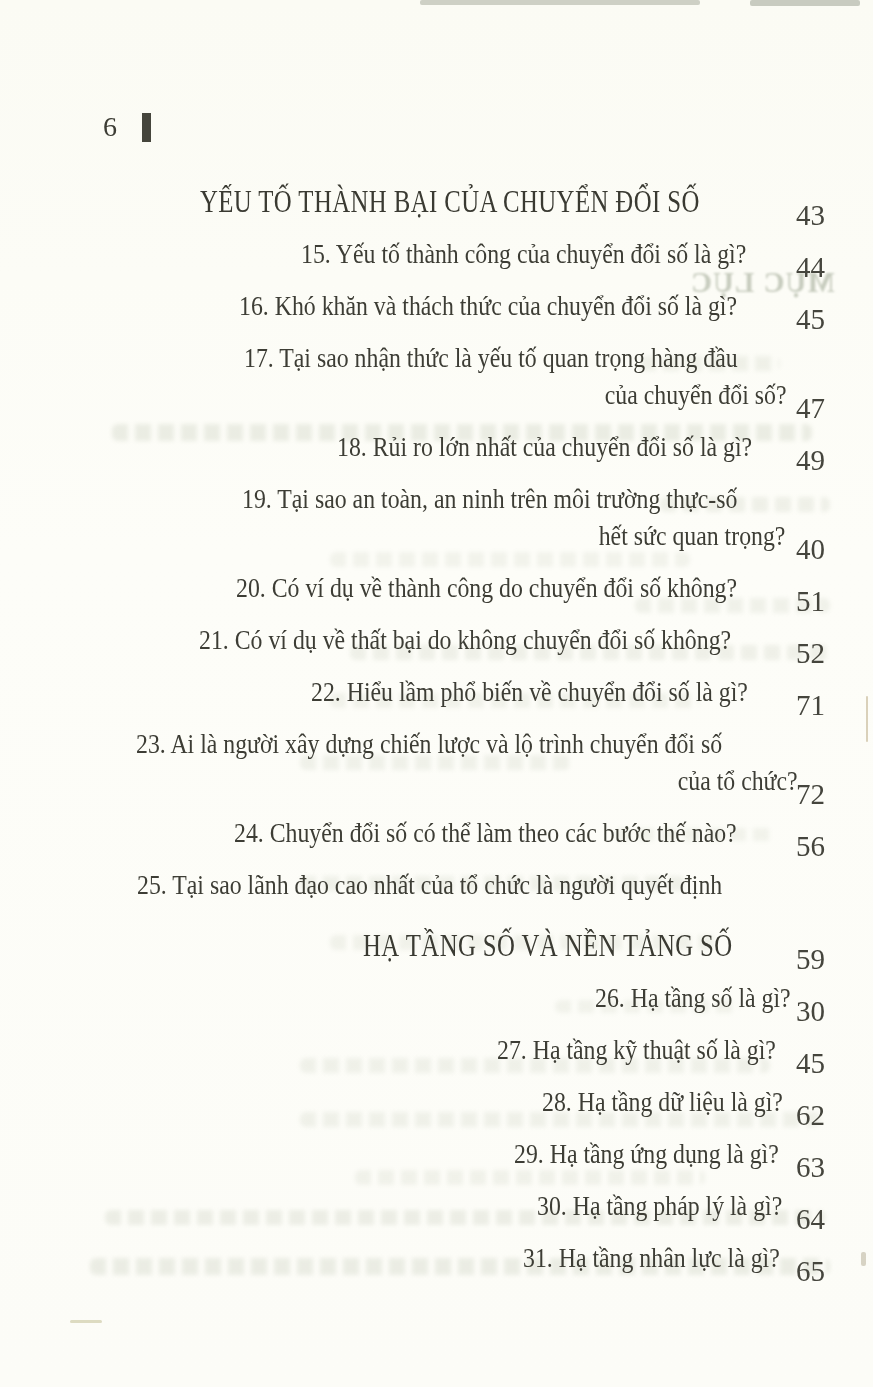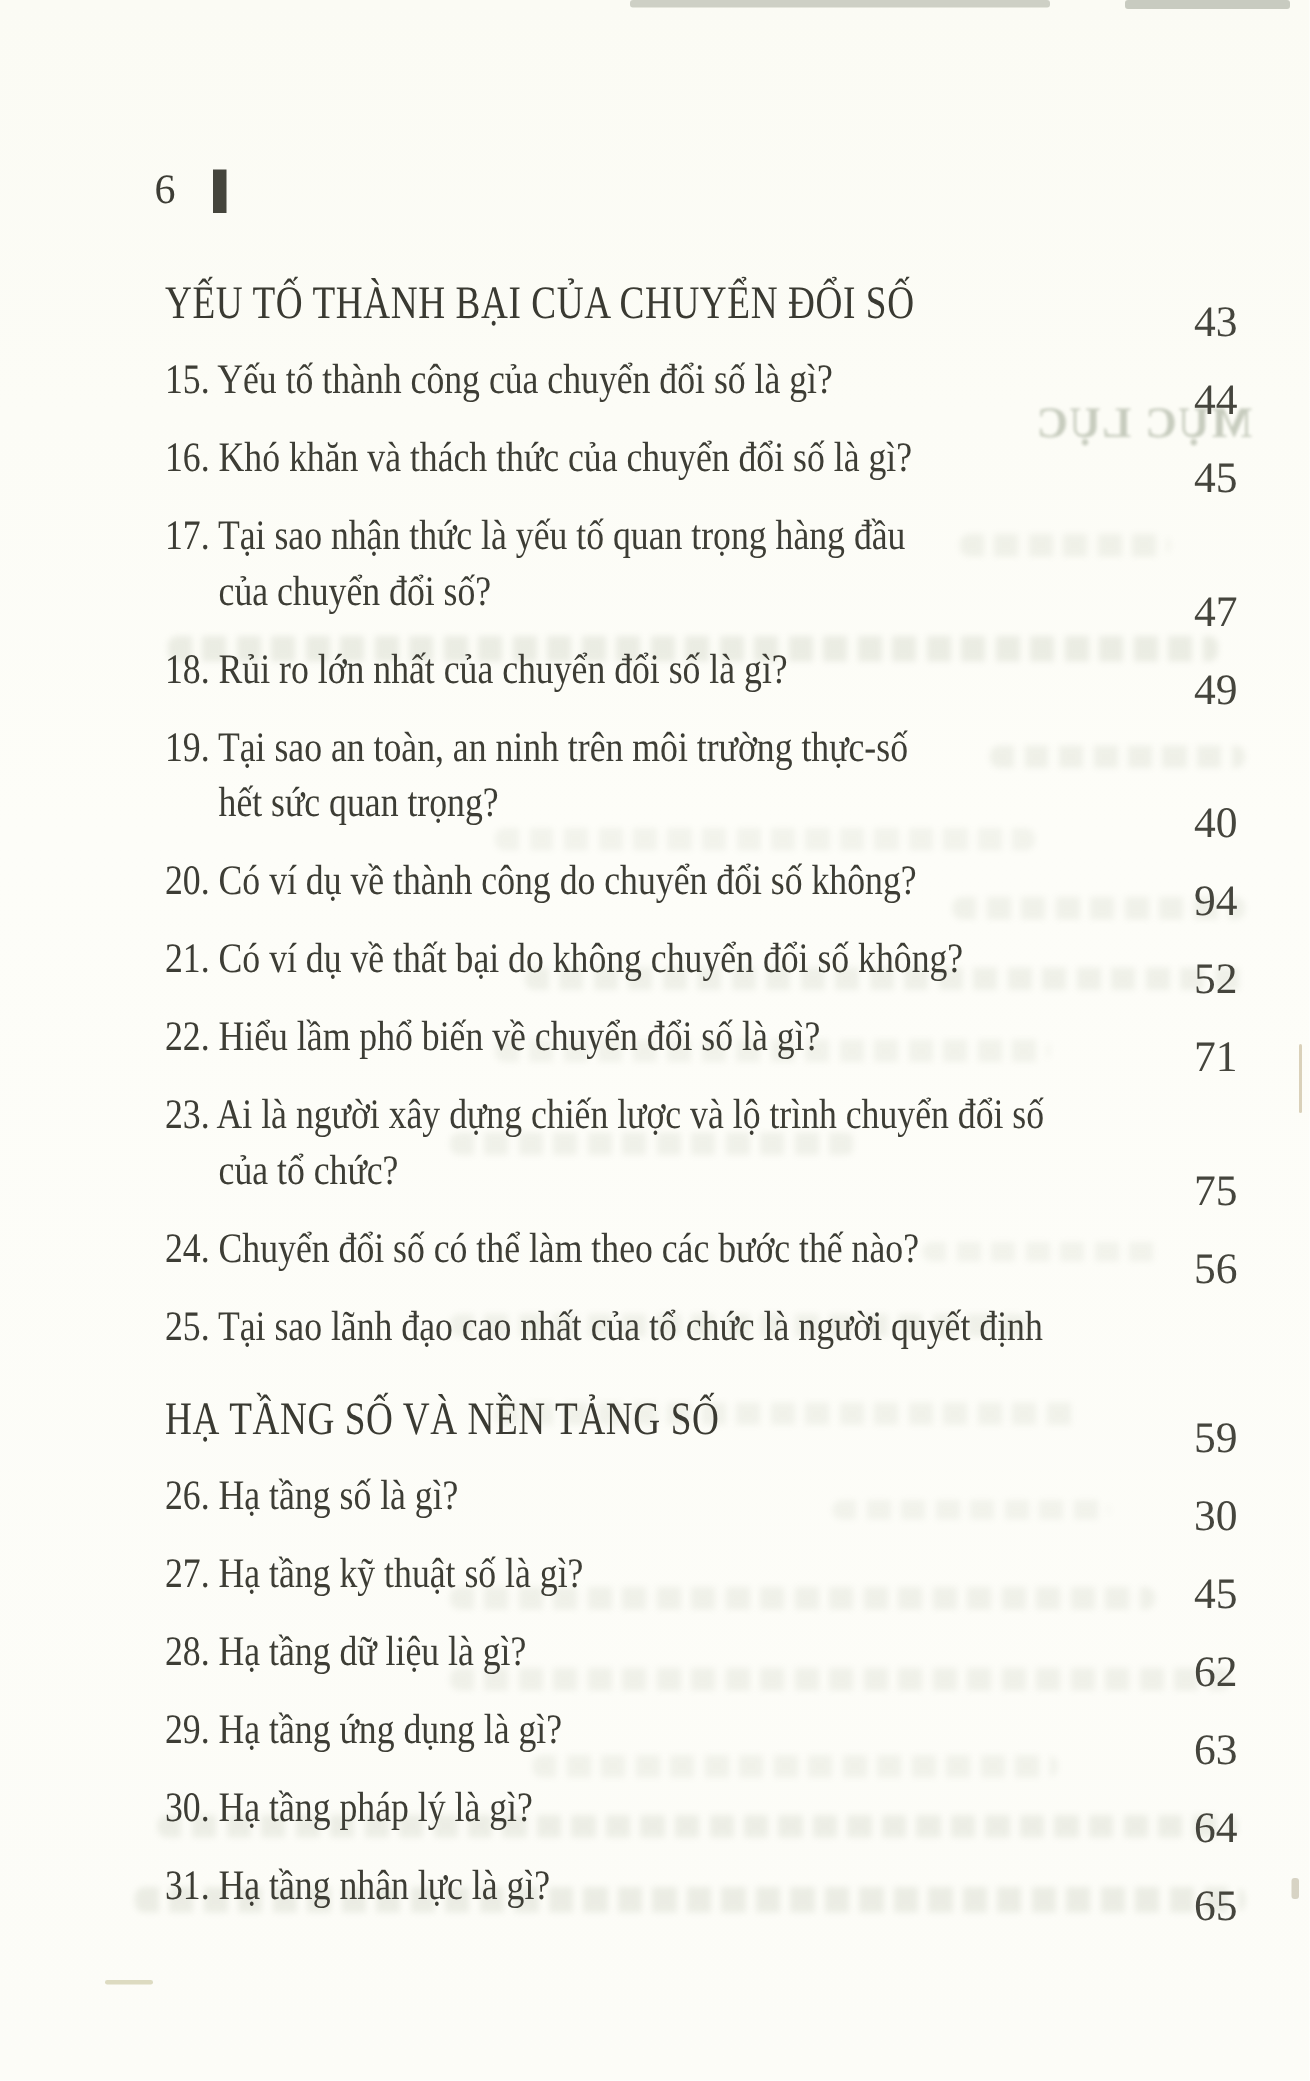--- a/index.html
+++ b/index.html
@@ -67,20 +67,21 @@
     margin-left: 25px;
     background: #45453c;
   }
 
   
   .toc {
     position: absolute;
     top: 183px;
     left: 110px;
     width: 715px;
+    text-align: right;
   }
   .entry {
     margin-bottom: 15px;
   }
   .entry.heading:not(:first-child) {
     margin-top: 24px;
   }
   .line {
     position: relative;
     height: 37px;
@@ -163,31 +164,31 @@
         <div class="line cont"><span class="text">của chuyển đổi số?</span><span class="num">47</span></div>
       </div>
       <div class="entry item">
         <div class="line"><span class="text">18. Rủi ro lớn nhất của chuyển đổi số là gì?</span><span class="num">49</span></div>
       </div>
       <div class="entry item">
         <div class="line"><span class="text">19. Tại sao an toàn, an ninh trên môi trường thực-số</span></div>
         <div class="line cont"><span class="text">hết sức quan trọng?</span><span class="num">40</span></div>
       </div>
       <div class="entry item">
-        <div class="line"><span class="text">20. Có ví dụ về thành công do chuyển đổi số không?</span><span class="num">94</span></div>
+        <div class="line"><span class="text">20. Có ví dụ về thành công do chuyển đổi số không?</span><span class="num">51</span></div>
       </div>
       <div class="entry item">
         <div class="line"><span class="text">21. Có ví dụ về thất bại do không chuyển đổi số không?</span><span class="num">52</span></div>
       </div>
       <div class="entry item">
         <div class="line"><span class="text">22. Hiểu lầm phổ biến về chuyển đổi số là gì?</span><span class="num">71</span></div>
       </div>
       <div class="entry item">
         <div class="line"><span class="text">23. Ai là người xây dựng chiến lược và lộ trình chuyển đổi số</span></div>
-        <div class="line cont"><span class="text">của tổ chức?</span><span class="num">75</span></div>
+        <div class="line cont"><span class="text">của tổ chức?</span><span class="num">72</span></div>
       </div>
       <div class="entry item">
         <div class="line"><span class="text">24. Chuyển đổi số có thể làm theo các bước thế nào?</span><span class="num">56</span></div>
       </div>
       <div class="entry item">
         <div class="line"><span class="text">25. Tại sao lãnh đạo cao nhất của tổ chức là người quyết định</span></div>
       </div>
       <div class="entry heading">
         <div class="line"><span class="text">HẠ TẦNG SỐ VÀ NỀN TẢNG SỐ</span><span class="num">59</span></div>
       </div>

